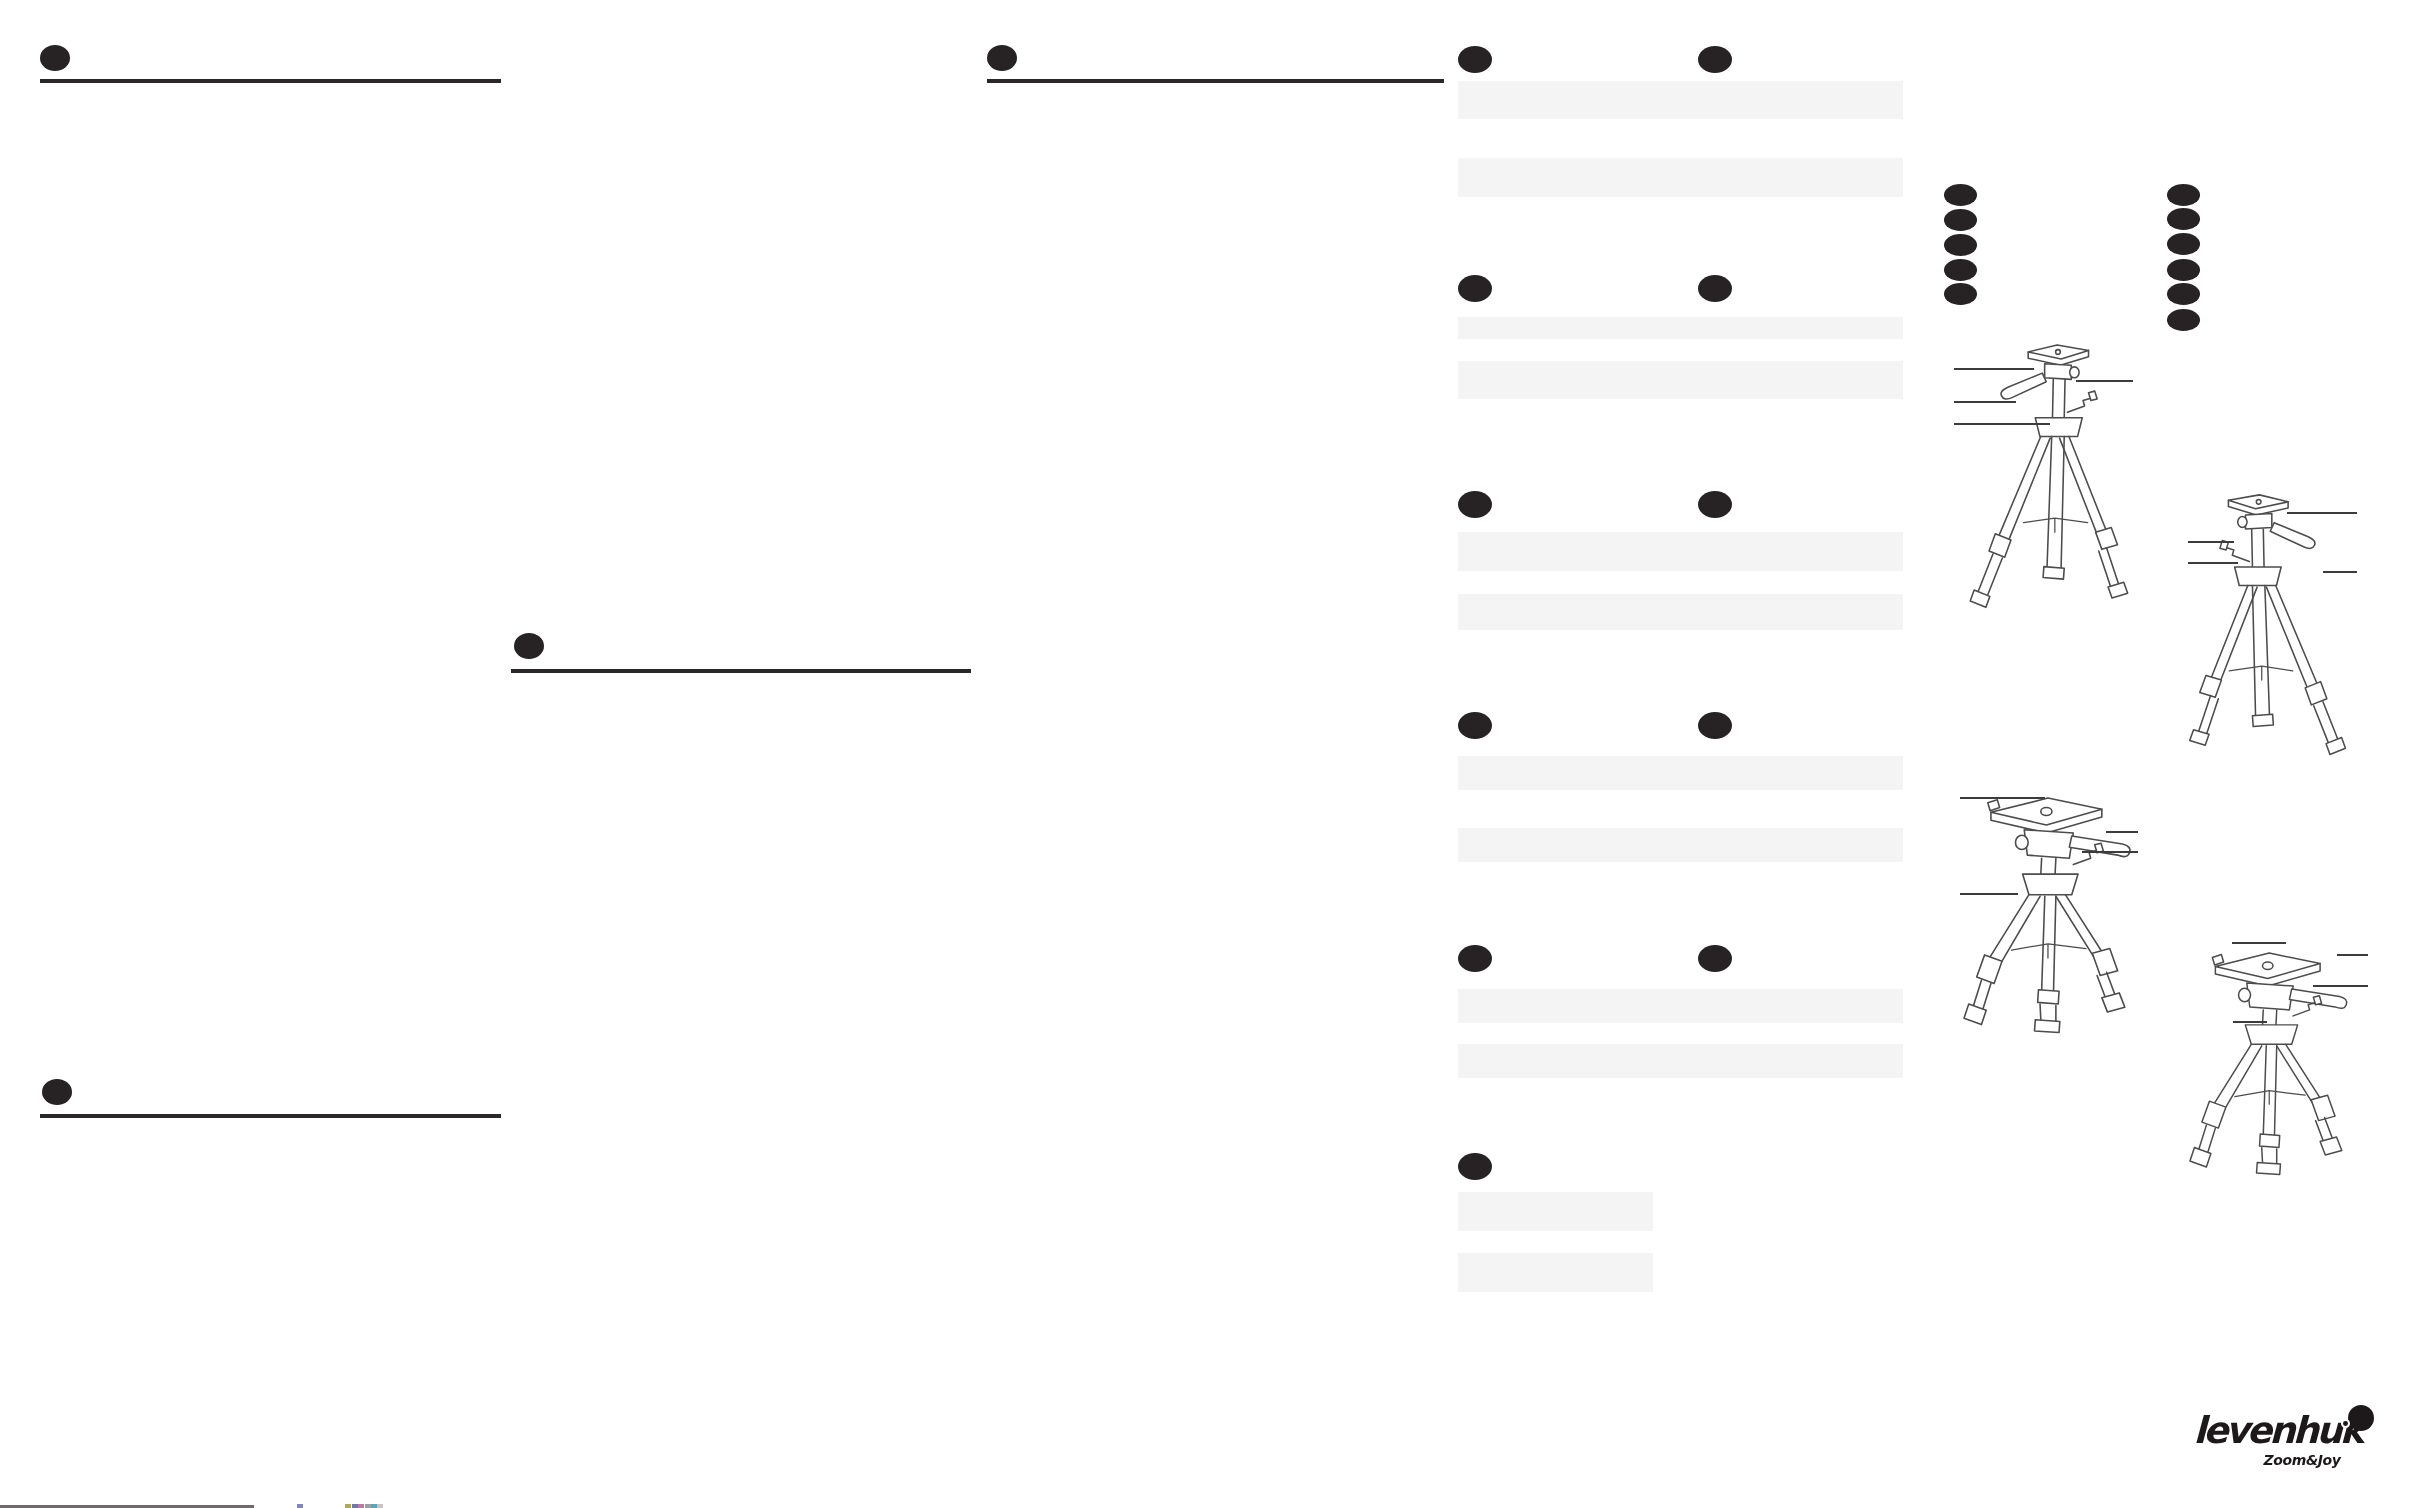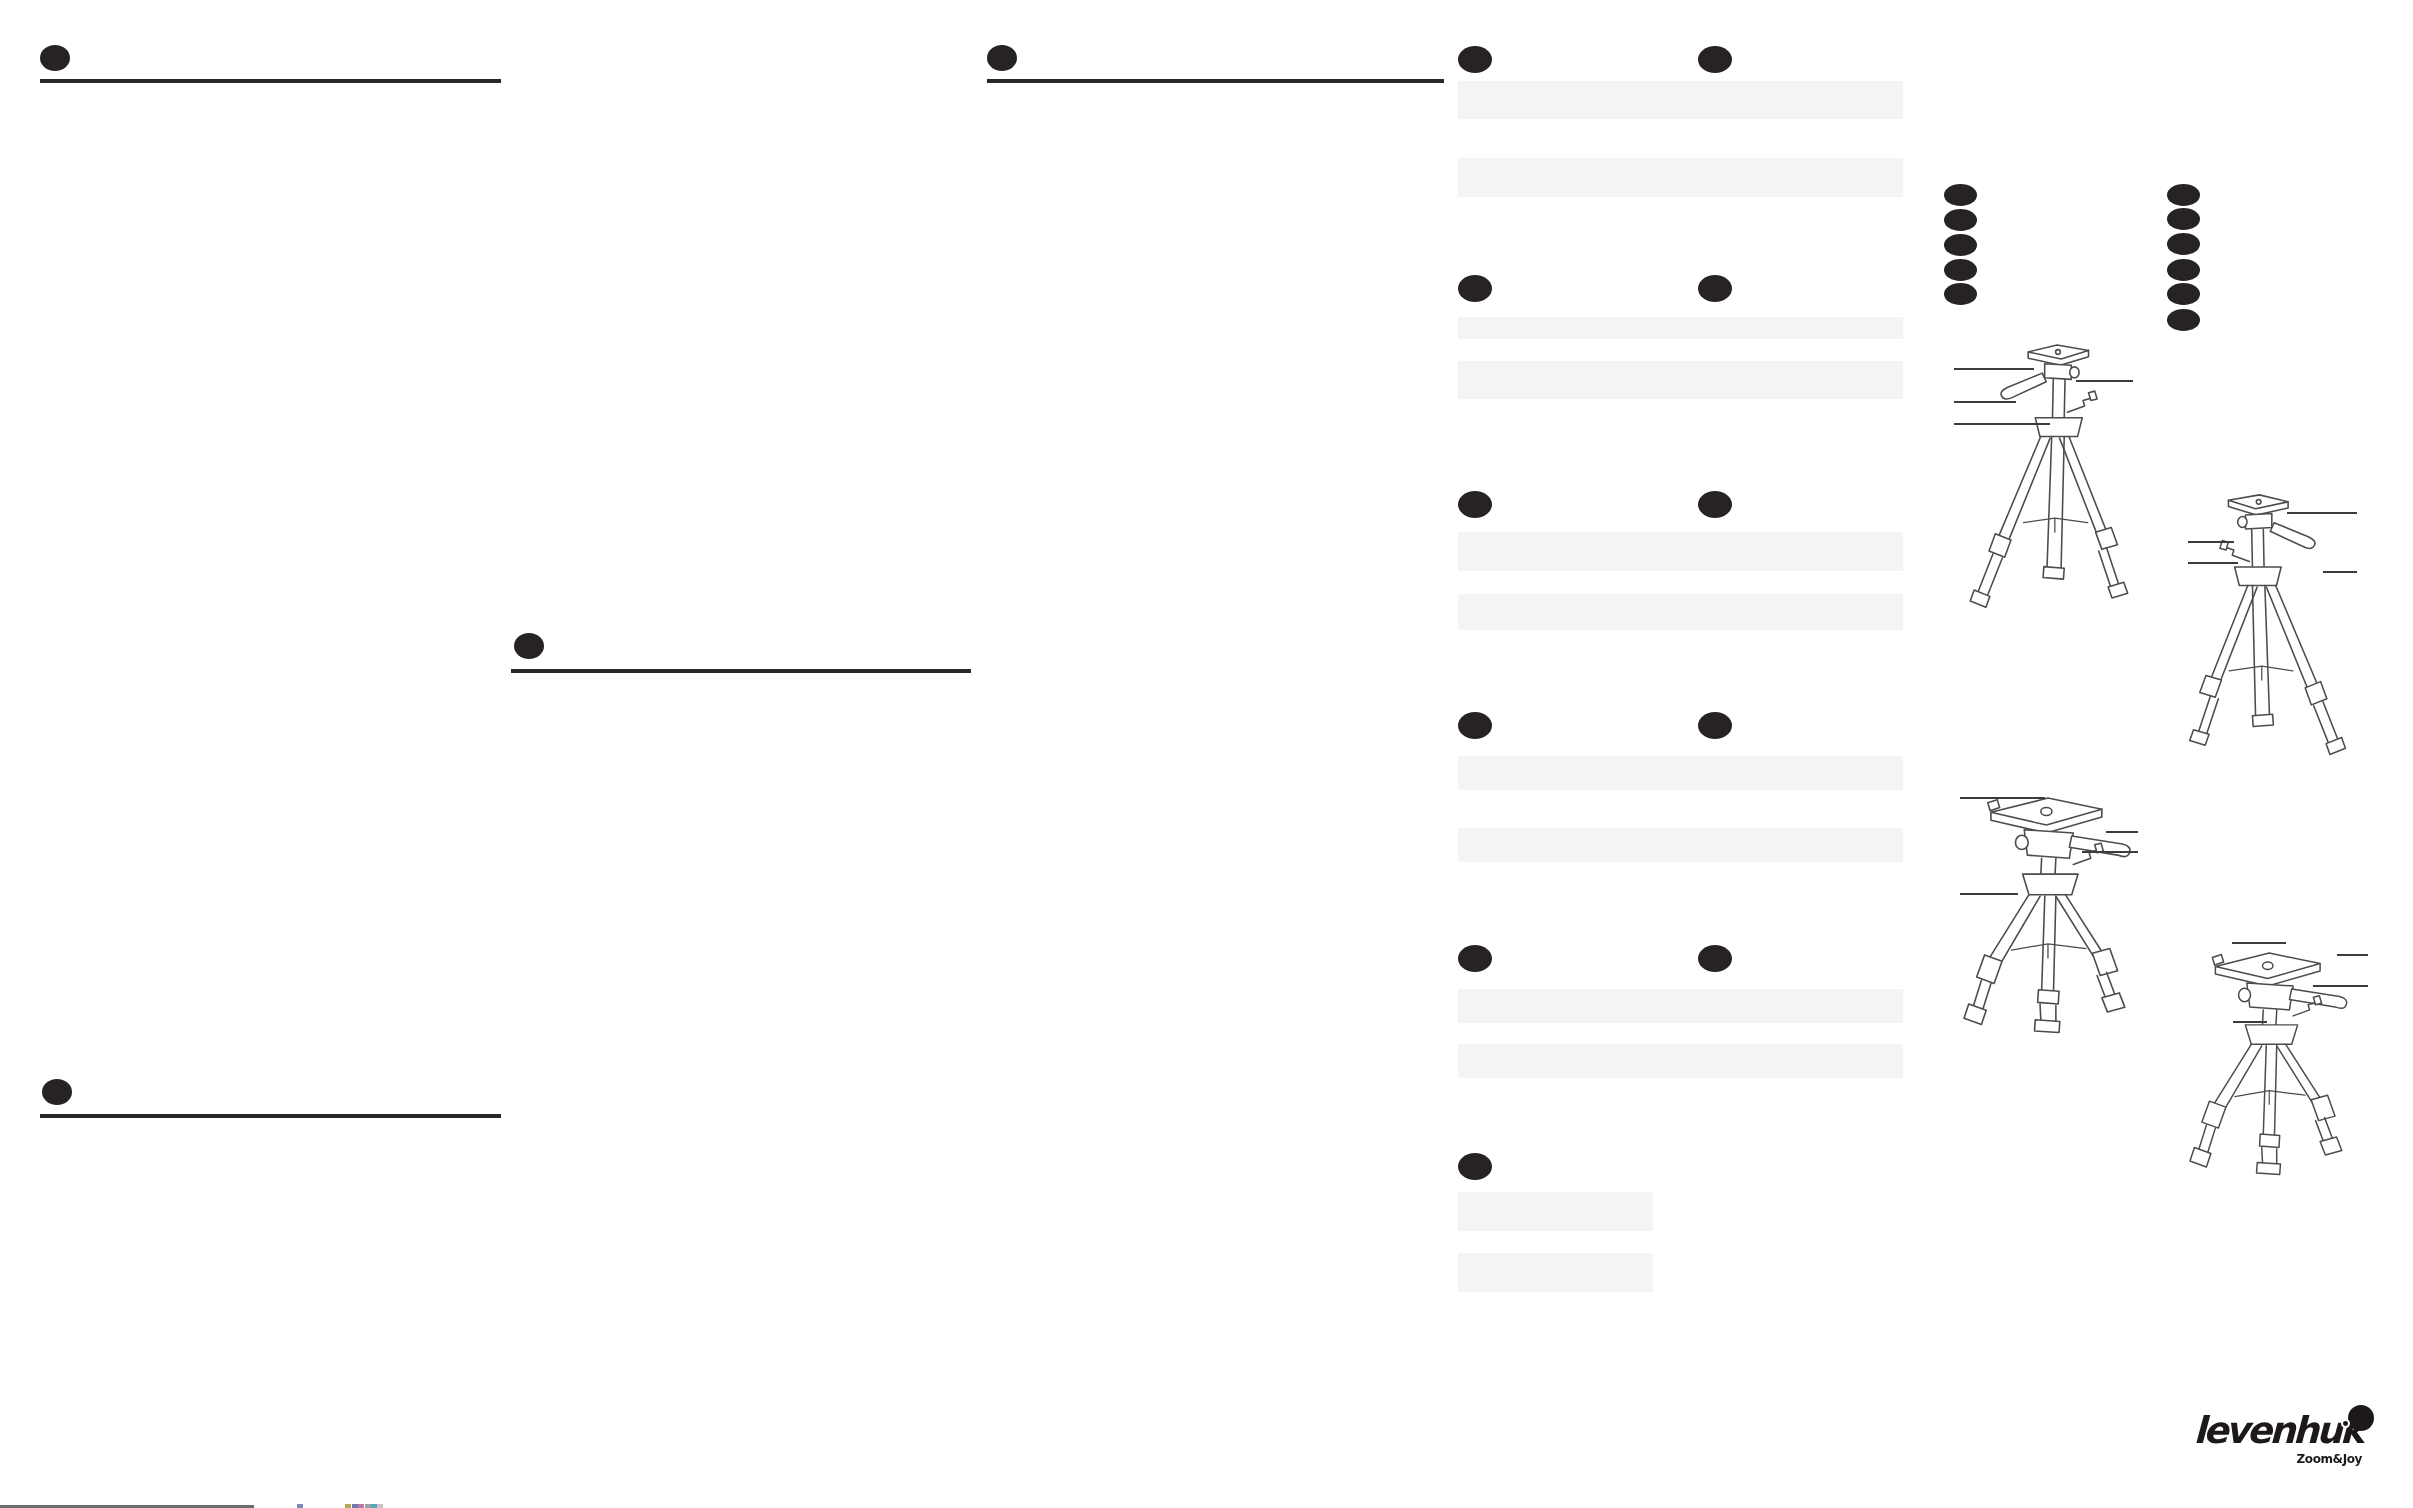--- a/index.html
+++ b/index.html
@@ -18,22 +18,22 @@
   .callout{position:absolute;height:1.6px;background:#3c3c3c;}
   .tripod{position:absolute;}
   
   .logo{position:absolute;left:2196px;top:1407px;width:180px;height:62px;}
   .logo-text{position:absolute;left:0;top:4.8px;font-size:37px;font-weight:bold;font-style:italic;
     letter-spacing:-2.8px;color:#1d191a;transform:skewX(-4deg);line-height:1;}
   .logo-circle{position:absolute;left:152px;top:-1.6px;width:26px;height:26px;border-radius:50%;
     background:#1d191a;}
   .logo-subcircle{position:absolute;left:-7.2px;top:13.6px;width:8.8px;height:8.8px;border-radius:50%;
     background:#1d191a;border:2.4px solid #ffffff;}
-  .logo-tagline{position:absolute;left:46px;top:45px;width:120px;text-align:right;font-size:12px;
-    font-weight:bold;letter-spacing:-0.4px;color:#1d191a;}
+  .logo-tagline{position:absolute;left:46px;top:45px;width:120px;text-align:center;font-size:14px;
+    font-weight:bold;font-style:italic;letter-spacing:-0.4px;color:#1d191a;}
   
   .trim-strip{position:absolute;left:0;top:1505px;width:254px;height:4px;background:#6f6b6c;}
   .reg-mark{position:absolute;top:1504px;width:5.6px;height:4.8px;}
 </style>
 </head>
 <body>
 
 <div class="sheet">
 
   <svg width="0" height="0" style="position:absolute">

